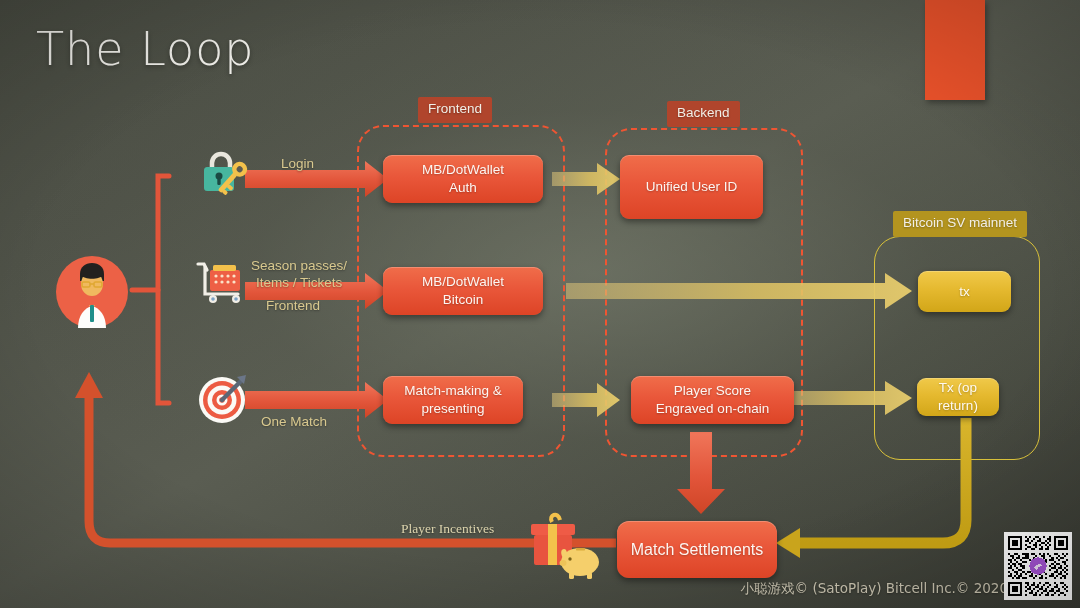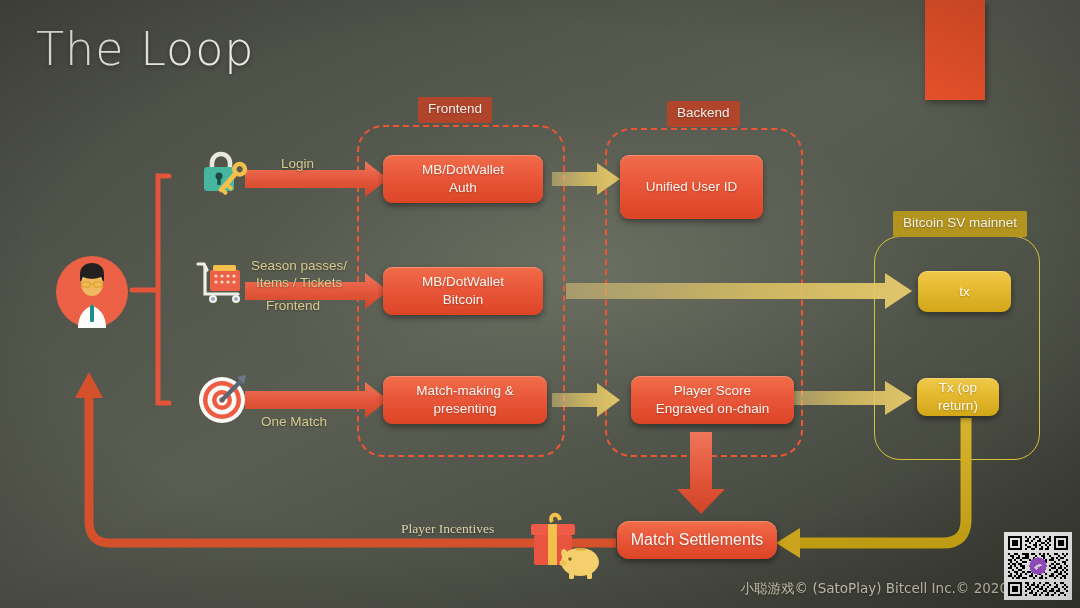--- a/index.html
+++ b/index.html
@@ -299,39 +299,39 @@
     <div>
       <span>MB/DotWallet</span><br>
       <span>Bitcoin</span>
     </div>
   </div>
 
   <div class="box gold" style="left:918px; top:271px; width:93px; height:41px;">
     <span>tx</span>
   </div>
 
-  <div class="box" style="left:383px; top:376px; width:164px; height:48px;">
+  <div class="box" style="left:383px; top:376px; width:140px; height:48px;">
     <div>
       <span>Match-making &amp;</span><br>
       <span>presenting</span>
     </div>
   </div>
 
   <div class="box" style="left:631px; top:376px; width:163px; height:48px;">
     <div>
       <span>Player Score</span><br>
       <span>Engraved on-chain</span>
     </div>
   </div>
 
   <div class="box gold" style="left:917px; top:378px; width:82px; height:38px;">
     <span>Tx (op return)</span>
   </div>
 
-  <div class="box big" style="left:617px; top:521px; width:160px; height:38px;">
+  <div class="box big" style="left:617px; top:521px; width:160px; height:57px;">
     <span>Match Settlements</span>
   </div>
 
   <div class="footer">小聪游戏© (SatoPlay) Bitcell Inc.© 2020</div>
 
   <div class="qr">
     <svg width="60" height="60" viewBox="0 0 29 29" shape-rendering="crispEdges">
       <rect width="29" height="29" fill="#fff"></rect>
       <g fill="#000">
         <rect x="0" y="0" width="7" height="1"></rect>

